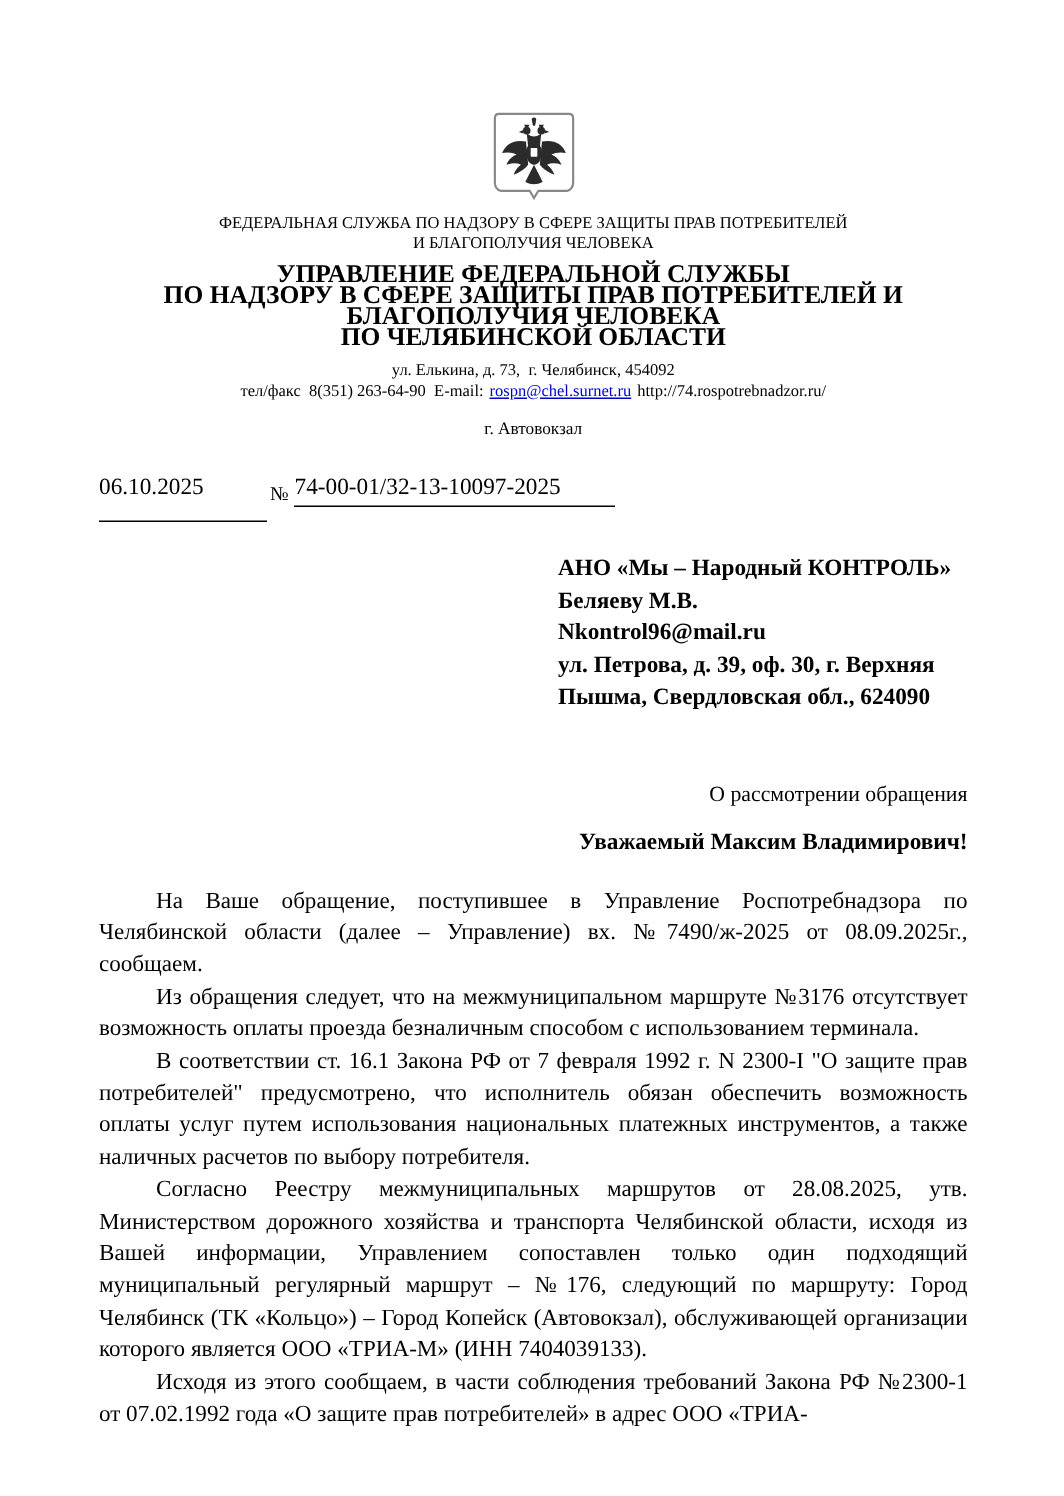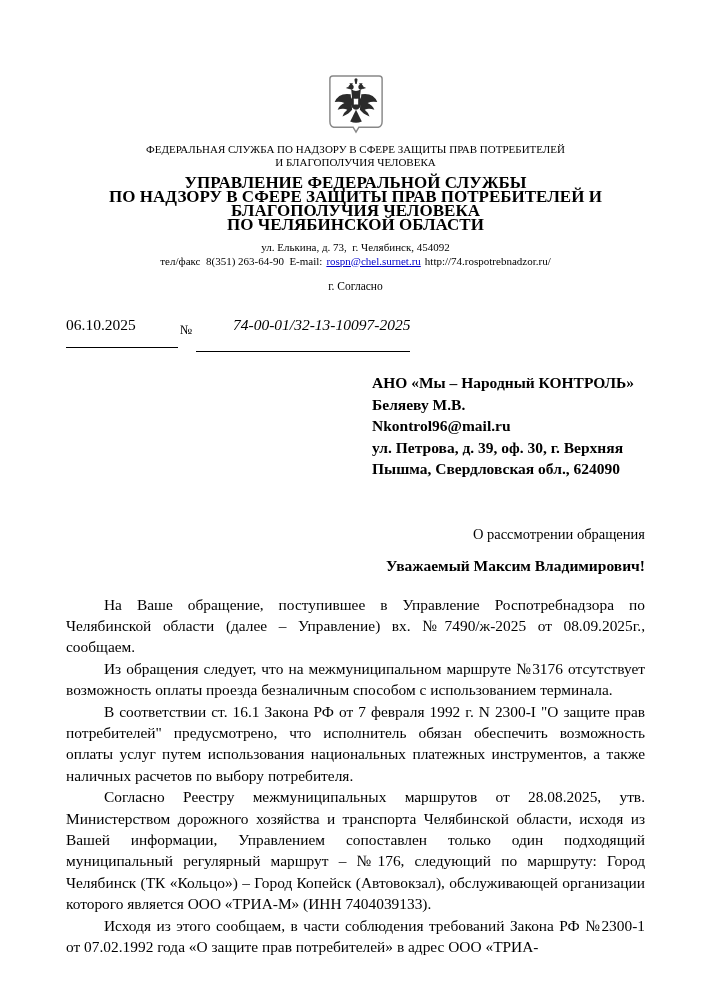--- a/index.html
+++ b/index.html
@@ -28,22 +28,22 @@
   .reg-line { font-size:11px; line-height:13.5px; white-space:pre-wrap; }
   .contact-email { color:#0000cc; text-decoration:underline; margin:0 4px 0 4px; }
   .city-line { margin-top:12px; font-size:11.5px; }
   .ref-line { margin-top:24px; font-size:15.5px; }
   .ref-date {
     display:inline-block; min-width:112px;
     border-bottom:1px solid #000; padding-bottom:13px;
   }
   .ref-no { font-size:13px; position:relative; top:4px; margin:0 4px 0 2px; }
   .ref-num {
-    display:inline-block; min-width:214px; text-align:right;
-    border-bottom:1px solid #000; padding-bottom:17px;font-style:italic;
+    display:inline-block; min-width:214px; text-align:left;
+    border-bottom:1px solid #000; padding-bottom:3px;
   }
   .recipient {
     margin-top:20px; margin-left:306px;
     font-weight:bold; font-size:15.5px; line-height:21.5px;
   }
   .subject-line { margin-top:46px; font-size:14.5px;text-align:right; }
   .salutation { margin-top:14px; text-align:right; font-weight:bold; font-size:15.5px; }
   .body-block { margin-top:19px; }
   .body-par {
     font-size:15.4px; line-height:21.4px;
@@ -88,21 +88,21 @@
       <div class="dept-line">УПРАВЛЕНИЕ ФЕДЕРАЛЬНОЙ СЛУЖБЫ</div>
       <div class="dept-line">ПО НАДЗОРУ В СФЕРЕ ЗАЩИТЫ ПРАВ ПОТРЕБИТЕЛЕЙ И БЛАГОПОЛУЧИЯ ЧЕЛОВЕКА</div>
       <div class="dept-line">ПО ЧЕЛЯБИНСКОЙ ОБЛАСТИ</div>
     </div>
 
     <div class="reg-block">
       <div class="reg-line">ул. Елькина, д. 73,  г. Челябинск, 454092</div>
       <div class="reg-line"><span>тел/факс  8(351) 263-64-90  E-mail:</span><a href="#" class="contact-email">rospn@chel.surnet.ru</a><span>http://74.rospotrebnadzor.ru/</span></div>
     </div>
 
-    <div class="city-line">г. Согласно</div>
+    <div class="city-line">г. Автовокзал</div>
   </div>
 
   <div class="ref-line">
     <span class="ref-date">06.10.2025</span><span class="ref-no">№</span><span class="ref-num">74-00-01/32-13-10097-2025</span>
   </div>
 
   <div class="recipient">
     <div>АНО «Мы – Народный КОНТРОЛЬ»</div>
     <div>Беляеву М.В.</div>
     <div>Nkontrol96@mail.ru</div>

